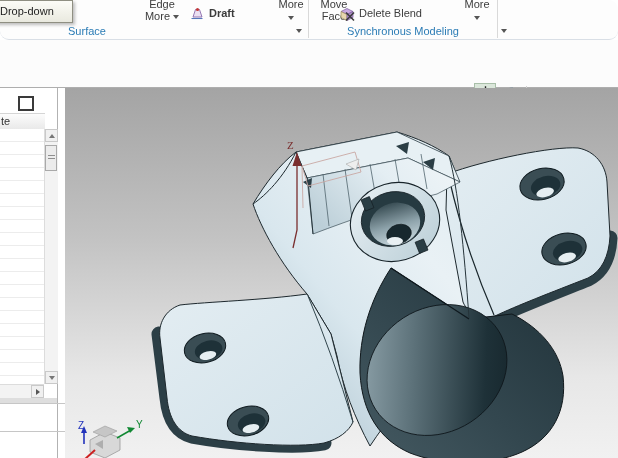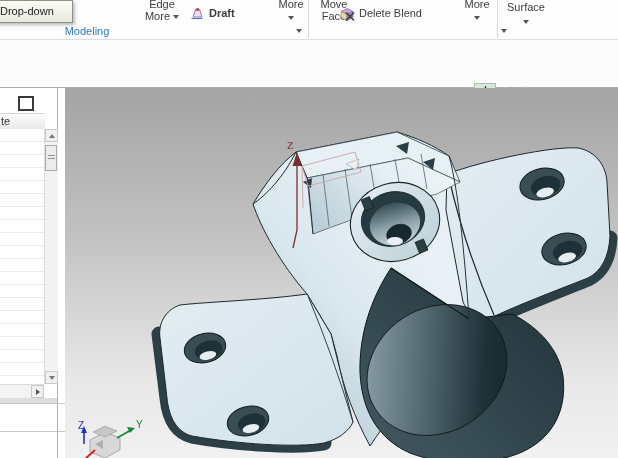--- a/index.html
+++ b/index.html
@@ -1,21 +1,21 @@
 <!DOCTYPE html>
 <html><head>
 <meta charset="utf-8">
 <style>
   html,body{margin:0;padding:0;background:#fff;}
   #app{position:relative;width:618px;height:458px;overflow:hidden;
        font-family:"Liberation Sans","DejaVu Sans",sans-serif;font-size:11px;color:#3c3c3c;
        background:#fff;-webkit-font-smoothing:antialiased;}
   .abs{position:absolute;}
   
-  .ribbon{left:0;top:0;width:618px;height:39px;background:#fdfdfd;border-bottom:1px solid #d9dfe6;}
+  .ribbon{left:0;top:0;width:618px;height:39px;background:#fdfdfd;border-bottom:1px solid #d9dfe6;border-radius:9px;}
   .rbtn{position:absolute;text-align:center;line-height:12px;color:#3c3c3c;cursor:default;}
   .grouplabel{position:absolute;color:#2b7cb5;font-size:11px;text-align:center;}
   .vsep{position:absolute;width:1px;background:#d9d9d9;}
   .caret{display:inline-block;width:0;height:0;border-left:3.5px solid transparent;
          border-right:3.5px solid transparent;border-top:4px solid #555;vertical-align:middle;}
   .tooltip{position:absolute;left:-5px;top:0;width:72px;height:21px;line-height:21px;
            background:linear-gradient(#fcfcf7,#e9e9df);border:1px solid #8f8f82;
            box-shadow:2px 2px 3px rgba(0,0,0,.25);color:#1d1d1d;padding-left:4px;z-index:60;}
   
   .toolbar{left:0;top:40px;width:618px;height:47px;background:#fcfcfc;border-bottom:1px solid #aeaeae;}
@@ -104,27 +104,24 @@
       <span>Delete Blend</span>
     </div>
 
     <div class="rbtn" style="left:456px;top:-2px;width:42px;">
       <div>More</div>
       <div style="margin-top:1px;"><span class="caret"></span></div>
     </div>
 
     <div class="vsep" style="left:497px;top:0;height:38px;"></div>
 
-    <div class="rbtn" style="left:503px;top:1px;width:46px;">
-      <div>Surface</div>
-      <div style="margin-top:2px;"><span class="caret"></span></div>
-    </div>
-
-    <div class="grouplabel" style="left:47px;top:25px;width:80px;">Modeling</div>
+
+    <div class="grouplabel" style="left:47px;top:25px;width:80px;">Surface</div>
     <span class="caret abs" style="left:296px;top:29px;"></span>
+    <div class="grouplabel" style="left:330px;top:25px;width:146px;">Synchronous Modeling</div>
     <span class="caret abs" style="left:501px;top:29px;"></span>
 
     <div class="tooltip">
       <span>Drop-down</span>
     </div>
   </div>
 
   <div class="abs toolbar">
     <div class="combo">
       <span class="val">ly</span>

